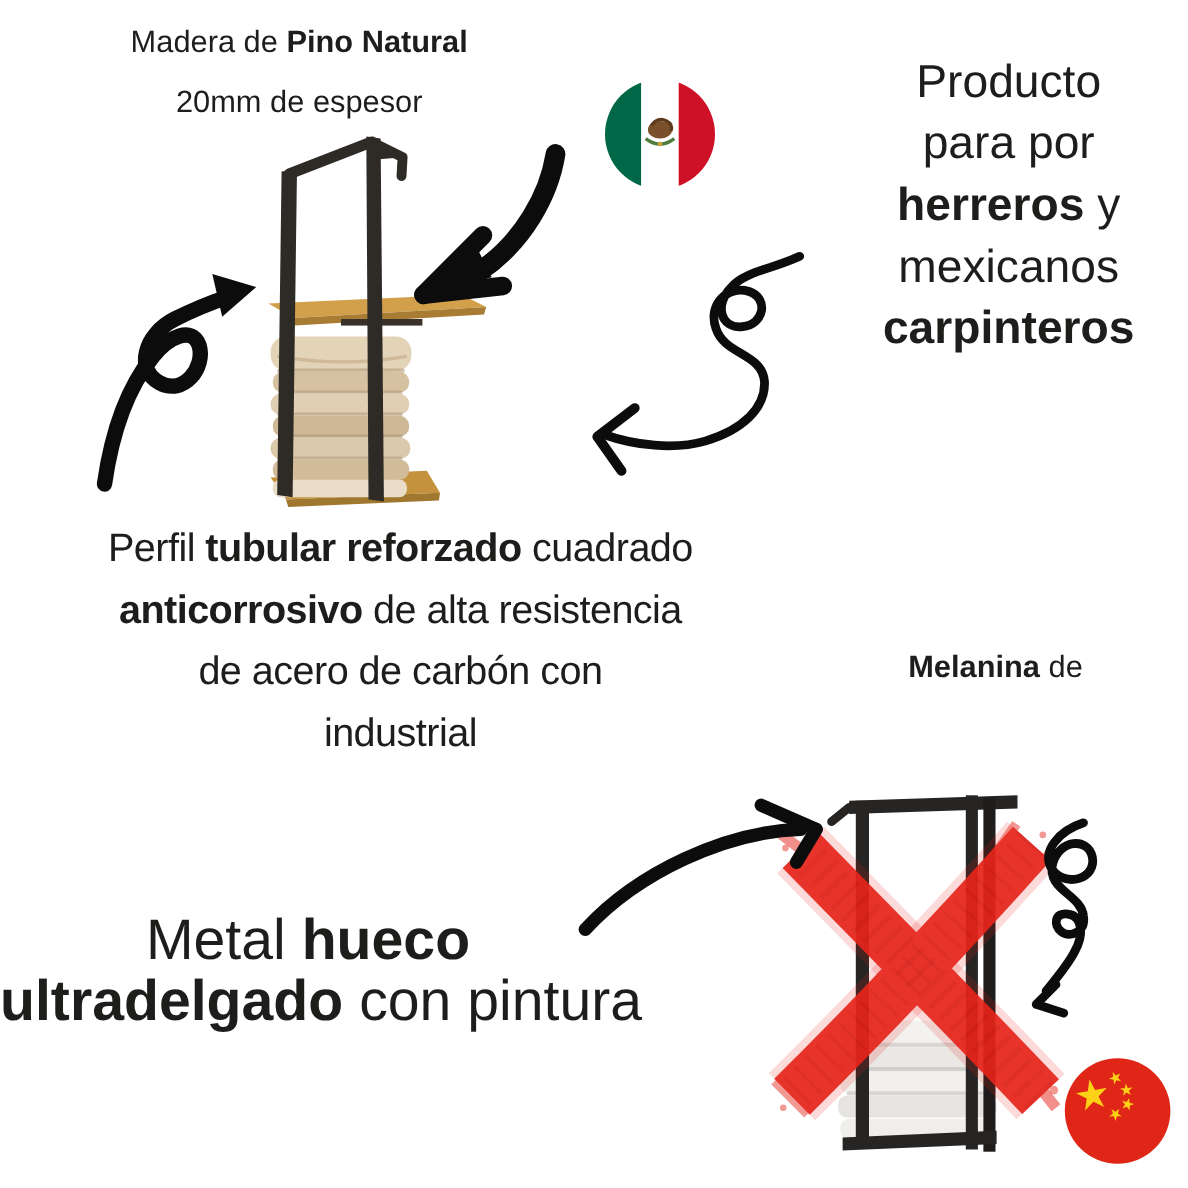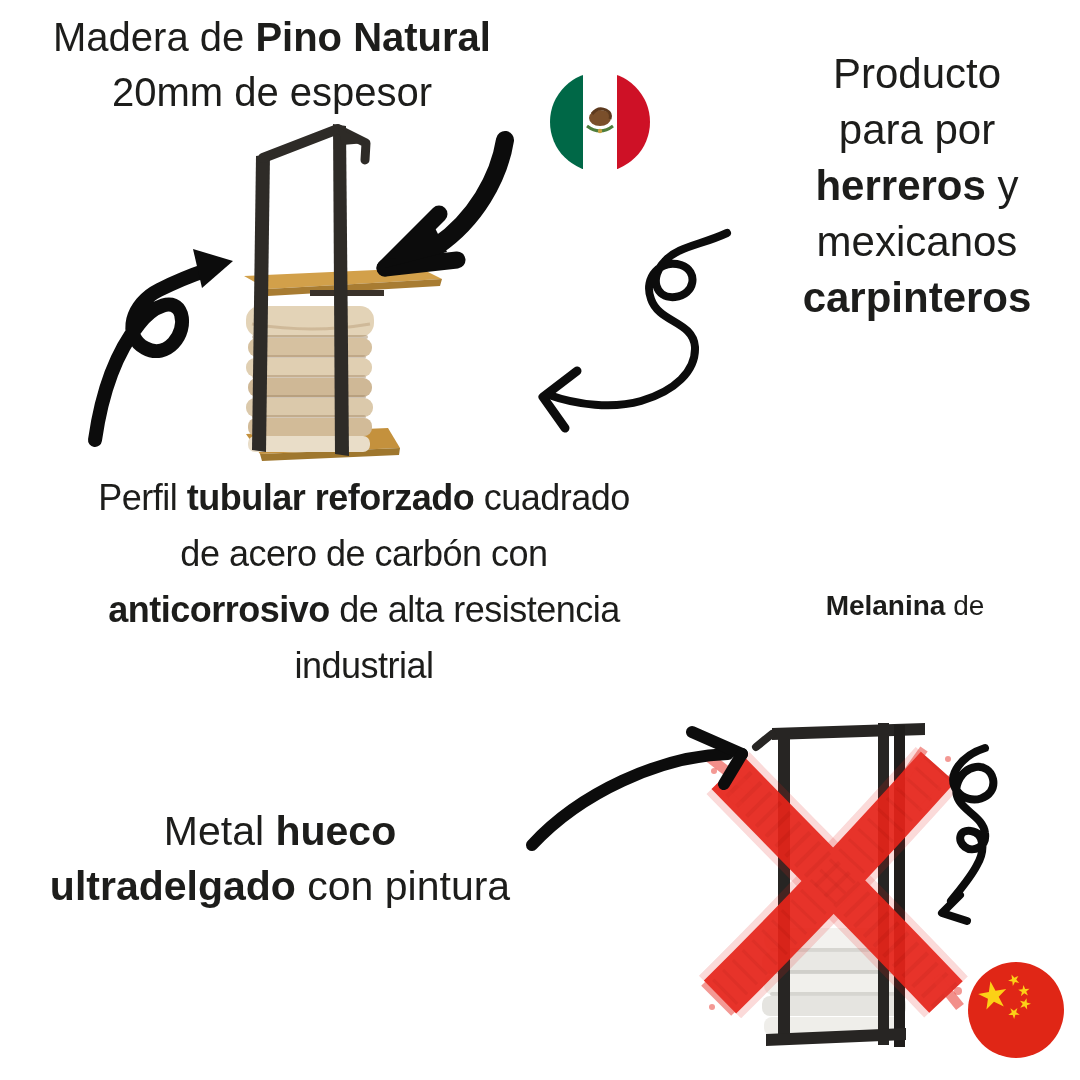--- a/index.html
+++ b/index.html
@@ -4,25 +4,25 @@
 <style>
   html,body{margin:0;padding:0;background:#ffffff;}
   .canvas{
     position:relative;width:1080px;height:1080px;background:#ffffff;
     font-family:"Liberation Sans", sans-serif;color:#1d1d1b;overflow:hidden;
   }
   .tb{position:absolute;text-align:center;font-weight:400;}
   .line{white-space:nowrap;}
   .b{font-weight:700;}
   .abs{position:absolute;}
-  #tb-top-left{left:12px;top:10px;width:520px;font-size:40px;line-height:55px;}
+  #tb-top-left{left:12px;top:10px;width:520px;font-size:28px;line-height:55px;}
   #tb-top-right{left:762px;top:46px;width:310px;font-size:42px;line-height:56px;}
   #tb-mid-left{left:8px;top:470px;width:712px;font-size:36px;line-height:56px;letter-spacing:-0.5px;}
   #tb-mid-right{left:740px;top:578px;width:330px;font-size:28px;line-height:55px;}
-  #tb-bottom-left{left:0px;top:804px;width:560px;font-size:41px;line-height:55px;}
+  #tb-bottom-left{left:0px;top:828px;width:560px;font-size:52px;line-height:55px;}
   svg{display:block;overflow:visible;}
 </style>
 </head>
 <body>
 
 <div class="canvas">
 
   <svg class="abs" style="left:222px;top:118px;width:245px;height:345px" viewBox="0 0 245 345">
 
     <polygon points="24,316 166,310 178,330 38,336" fill="#c4913d"></polygon>
@@ -169,22 +169,22 @@
   <div class="tb" id="tb-top-right">
     <div class="line"><span>Producto</span></div>
     <div class="line"><span>para por</span></div>
     <div class="line"><span class="b">herreros</span><span> y</span></div>
     <div class="line"><span>mexicanos</span></div>
     <div class="line"><span class="b">carpinteros</span></div>
   </div>
 
   <div class="tb" id="tb-mid-left">
     <div class="line"><span>Perfil </span><span class="b">tubular reforzado</span><span> cuadrado</span></div>
+    <div class="line"><span class="b">anticorrosivo</span><span> de alta resistencia</span></div>
     <div class="line"><span>de acero de carbón con</span></div>
-    <div class="line"><span class="b">anticorrosivo</span><span> de alta resistencia</span></div>
     <div class="line"><span>industrial</span></div>
   </div>
 
   <div class="tb" id="tb-mid-right">
     <div class="line"><span class="b">Melanina</span><span> de</span></div>
   </div>
 
   <div class="tb" id="tb-bottom-left">
     <div class="line"><span>Metal </span><span class="b">hueco</span></div>
     <div class="line"><span class="b">ultradelgado</span><span> con pintura</span></div>

